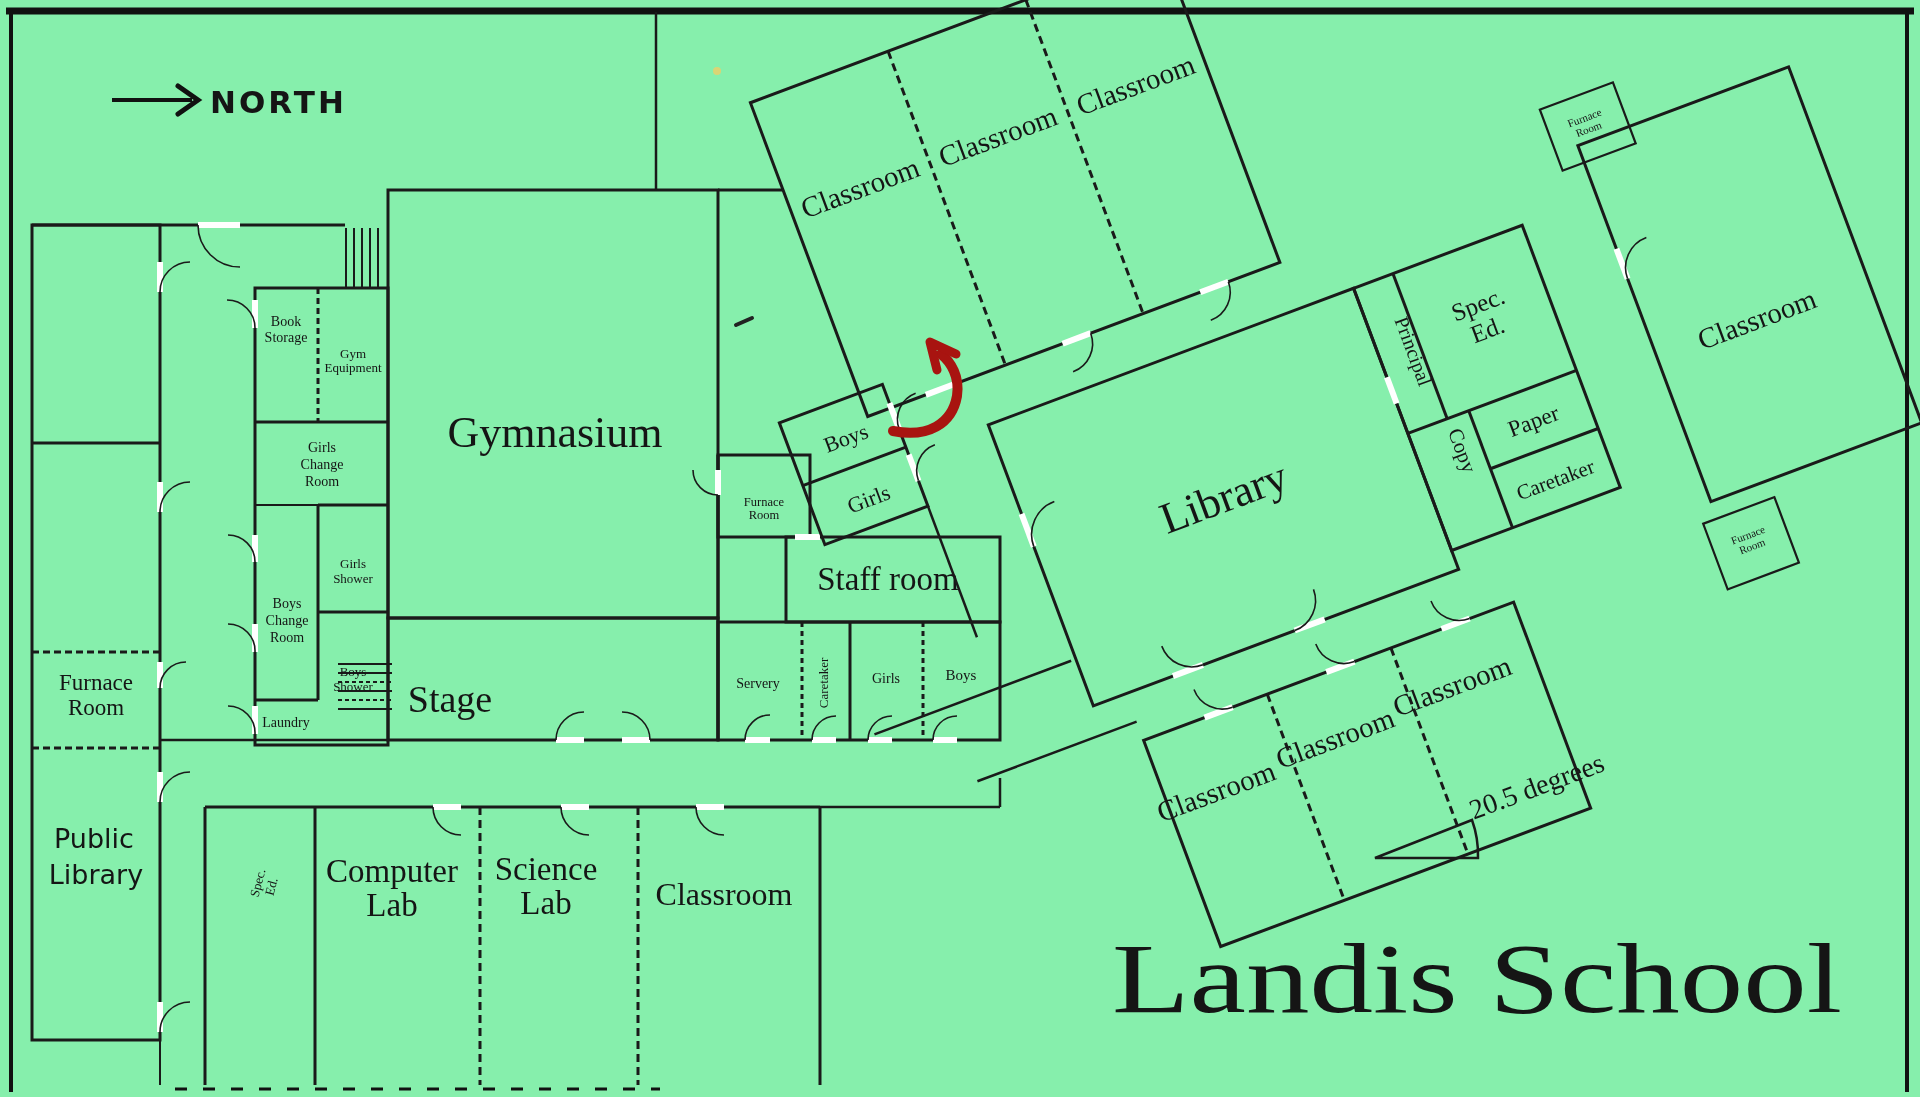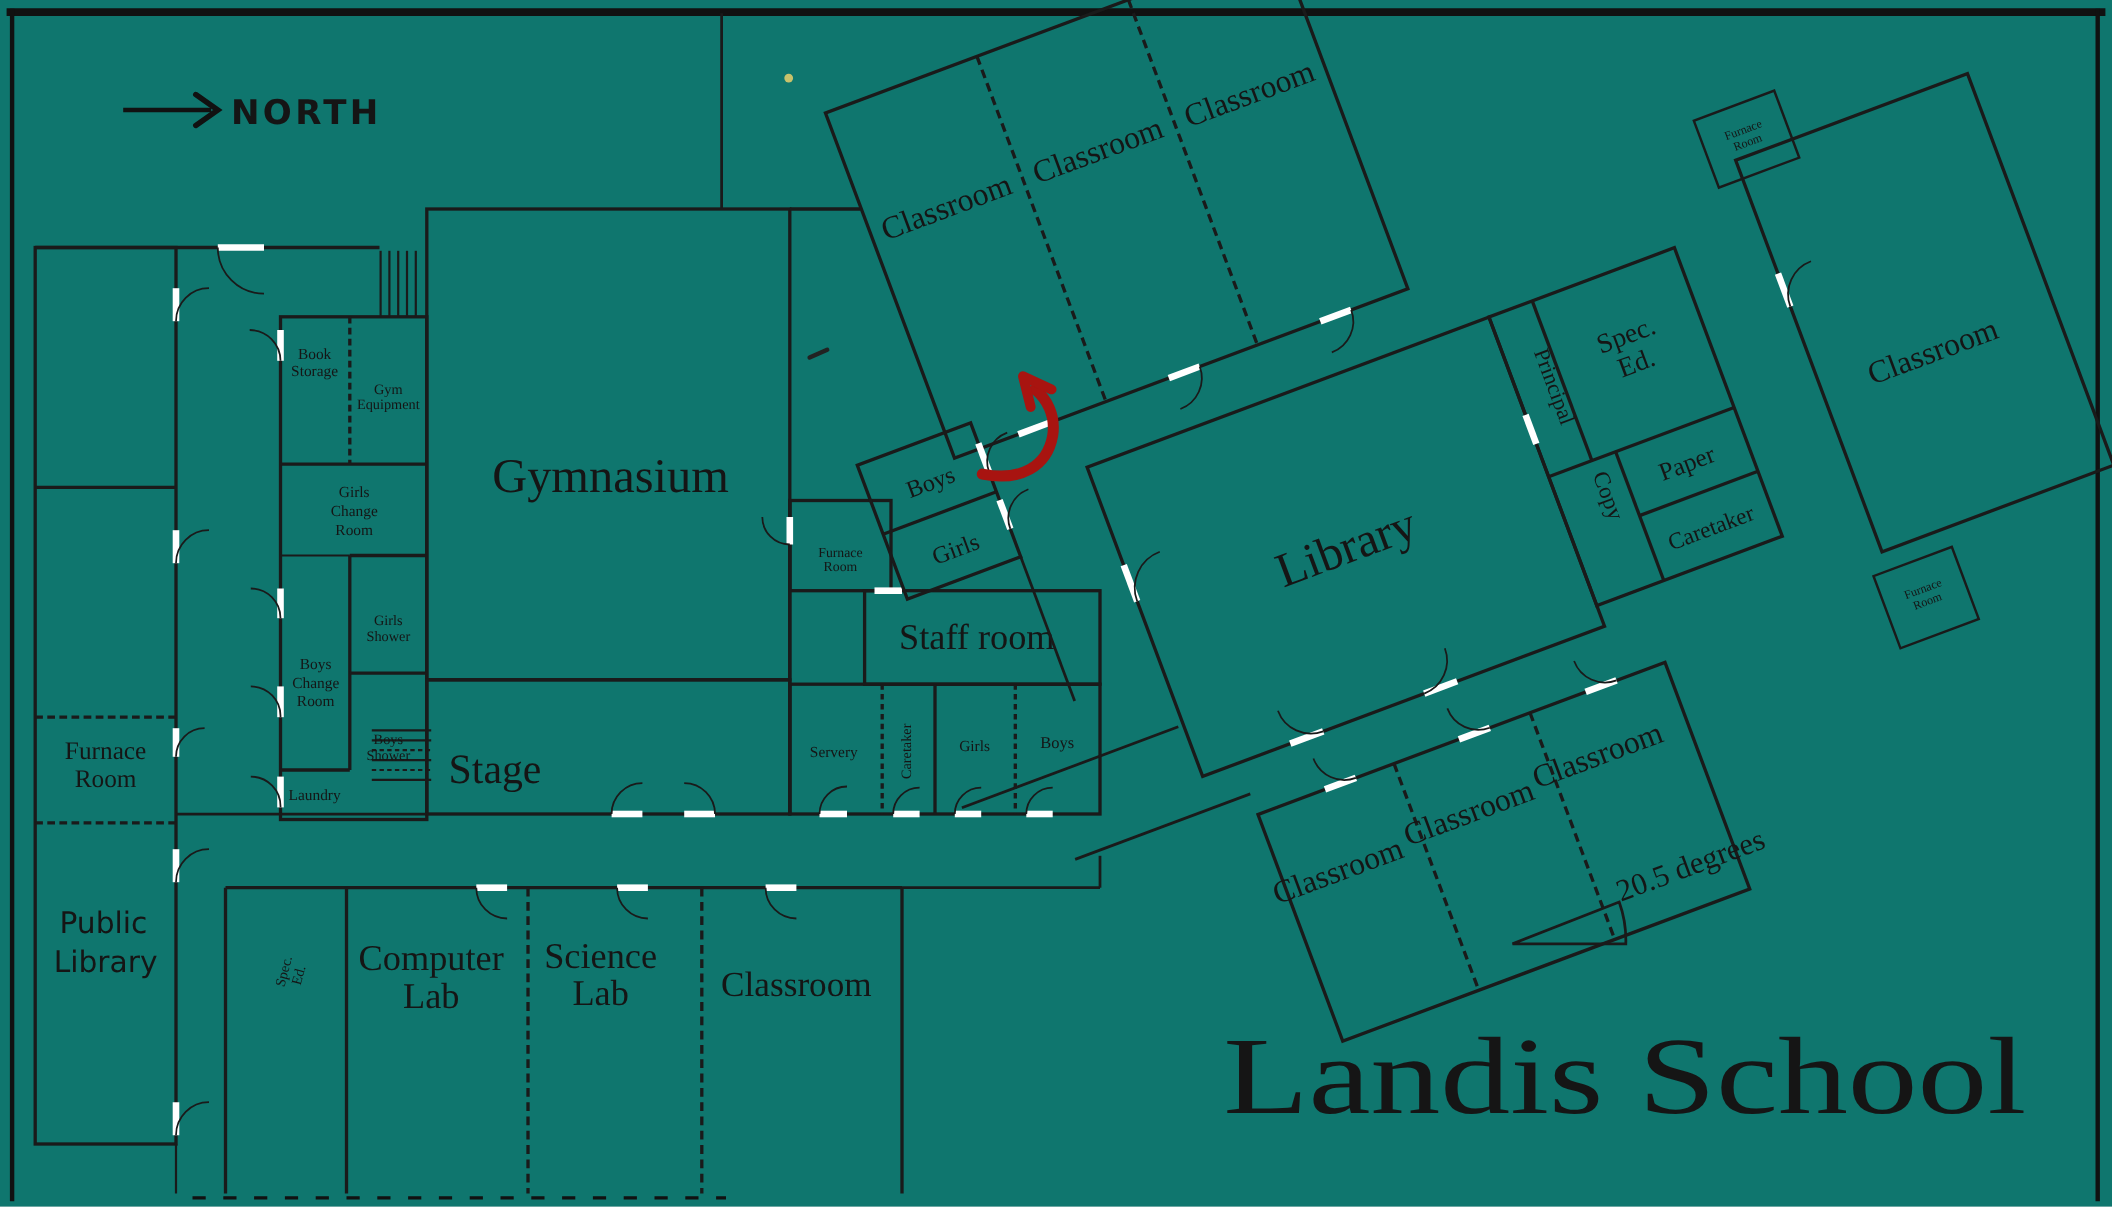--- a/index.html
+++ b/index.html
@@ -1,16 +1,16 @@
 <!DOCTYPE html>
 <html><head>
 <meta charset="utf-8">
 <style>
   html,body{margin:0;padding:0;background:#e8e8e8;}
-  .page{position:relative;width:1920px;height:1097px;background:#0f766e;overflow:hidden;
+  .page{position:relative;width:1920px;height:1097px;background:#86efac;overflow:hidden;
         font-family:"Liberation Serif","DejaVu Serif",serif;}
   svg{position:absolute;left:0;top:0;}
   text{fill:#151515;}
   .serif{font-family:"Liberation Serif","DejaVu Serif",serif;}
   .hand{font-family:"DejaVu Sans","Liberation Sans",sans-serif;}
 </style>
 </head>
 <body>
 
 <div class="page">

